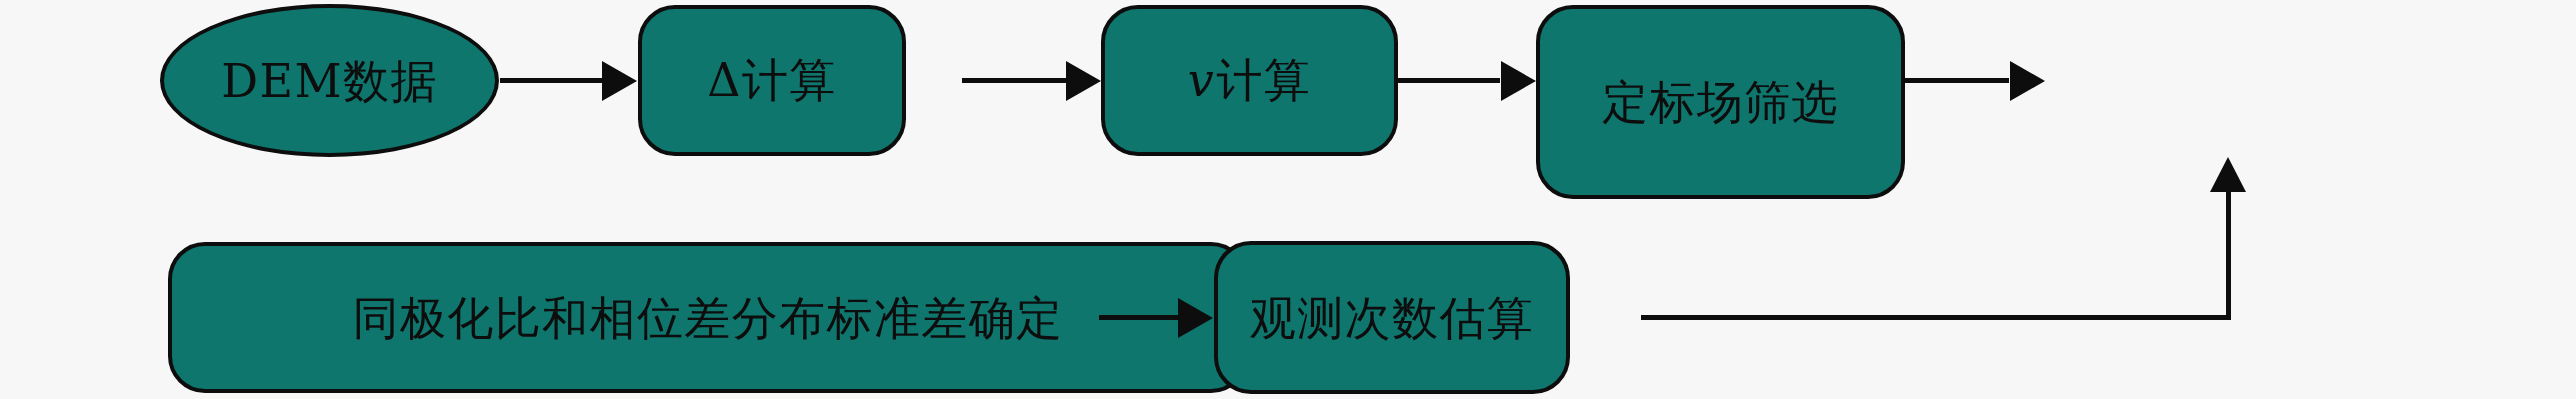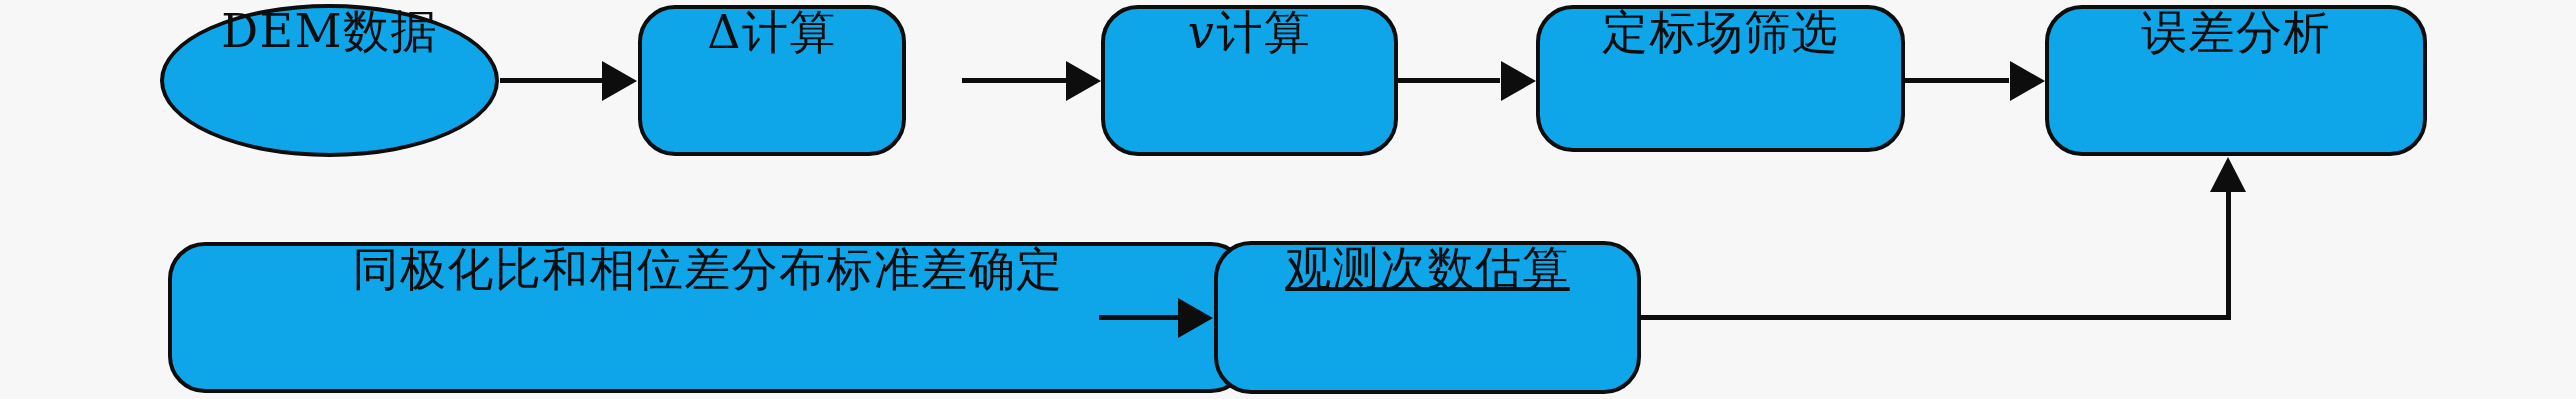--- a/index.html
+++ b/index.html
@@ -13,40 +13,41 @@
     height: 399px;
     background: #f7f7f7;
     overflow: hidden;
     font-family: "DejaVu Serif", "Liberation Serif", serif;
     color: #0d0d0d;
   }
   .node {
     position: absolute;
     box-sizing: border-box;
     border: 4.8px solid #0d0d0d;
-    background: #0ea5e9;
+    background: #0f766e;
     display: flex;
+    align-items: center;
     justify-content: center;
     font-size: 46px;
     line-height: 1;
     letter-spacing: 1.4px;
     white-space: nowrap;
   }
   .rounded { border-radius: 37px; }
   .ellipse { border-radius: 50%; border-width: 4.1px; }
   .italic-var { font-style: italic; letter-spacing: 0; padding-right: 2.7px; }
 
   
   #node-dem        { left: 160px;  top: 4.1px;   width: 339px;  height: 153px; }
   #node-delta      { left: 638px;  top: 4.8px;   width: 268px;  height: 151px; }
   #node-v          { left: 1101px; top: 4.8px;   width: 297px;  height: 151px; }
-  #node-dingbiao   { left: 1536px; top: 4.8px;   width: 369px;  height: 147px; }
+  #node-dingbiao   { left: 1536px; top: 4.8px;   width: 369px;  height: 194px; }
   #node-wucha      { left: 2045px; top: 4.8px;   width: 382px;  height: 151px; }
   #node-tongjihua  { left: 168px;  top: 242px; width: 1080px; height: 151px; }
-  #node-guance     { left: 1214px; top: 241px; width: 427px;  height: 153px; text-decoration: underline; }
+  #node-guance     { left: 1214px; top: 241px; width: 356px;  height: 153px; }
 
   
   .hline { position: absolute; height: 4.8px; background: #0d0d0d; }
   .vline { position: absolute; width: 4.8px;  background: #0d0d0d; }
   .tri-right {
     position: absolute; width: 0; height: 0;
     border-top: 20px solid transparent;
     border-bottom: 20px solid transparent;
     border-left: 35px solid #0d0d0d;
   }
@@ -91,23 +92,20 @@
 
   <div class="node rounded" id="node-v">
     <span class="italic-var">v</span>
       <span>计算</span>
   </div>
 
   <div class="node rounded" id="node-dingbiao">
     <span>定标场筛选</span>
   </div>
 
-  <div class="node rounded" id="node-wucha">
-    <span>误差分析</span>
-  </div>
 
   <div class="node rounded" id="node-tongjihua">
     <span>同极化比和相位差分布标准差确定</span>
   </div>
 
   <div class="node rounded" id="node-guance">
     <span>观测次数估算</span>
   </div>
 
   <div class="hline" id="a1-line"></div>

